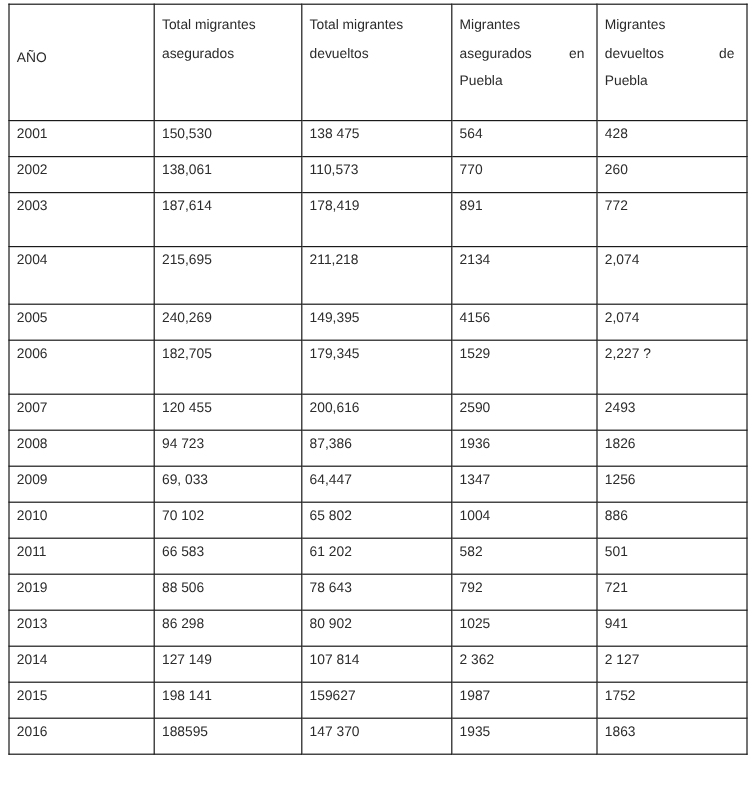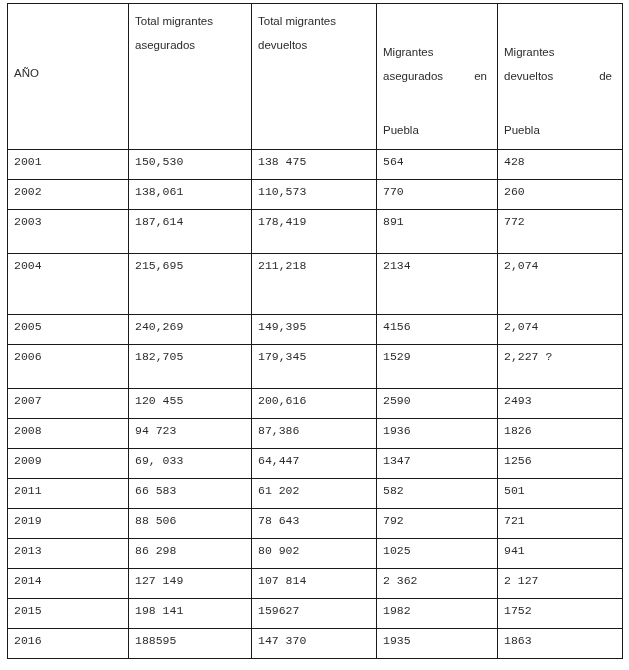--- a/index.html
+++ b/index.html
@@ -61,29 +61,28 @@
   }
   thead th.justify {
     text-align: justify;
     text-align-last: justify;
     padding-right: 10px;
   }
   thead th.justify .last-line {
     display: block;
     text-align: left;
     text-align-last: left;
-    margin-top: 31px;
   }
   thead th .hline {
     display: block;
   }
 
   
-  tbody tr { height: 30px; font-family: Liberation Mono, monospace; }
-  tbody tr.tall  td { padding-bottom: 42px; }
+  tbody tr { height: 30px; }
+  tbody tr.tall  td { padding-bottom: 30px; }
   tbody tr.tall2 td { padding-bottom: 26px; margin-left: 32px; }
 </style>
 </head>
 <body>
 
 <div id="table-wrap">
   <table class="migration-table">
     <colgroup>
       <col class="c-year">
       <col class="c-tma">
@@ -174,20 +173,27 @@
           <td>1826</td>
         </tr>
         <tr>
           <td>2009</td>
           <td>69, 033</td>
           <td>64,447</td>
           <td>1347</td>
           <td>1256</td>
         </tr>
         <tr>
+          <td>2010</td>
+          <td>70 102</td>
+          <td>65 802</td>
+          <td>1004</td>
+          <td>886</td>
+        </tr>
+        <tr>
           <td>2011</td>
           <td>66 583</td>
           <td>61 202</td>
           <td>582</td>
           <td>501</td>
         </tr>
         <tr>
           <td>2019</td>
           <td>88 506</td>
           <td>78 643</td>
@@ -205,21 +211,21 @@
           <td>2014</td>
           <td>127 149</td>
           <td>107 814</td>
           <td>2 362</td>
           <td>2 127</td>
         </tr>
         <tr>
           <td>2015</td>
           <td>198 141</td>
           <td>159627</td>
-          <td>1982</td>
+          <td>1987</td>
           <td>1752</td>
         </tr>
         <tr>
           <td>2016</td>
           <td>188595</td>
           <td>147 370</td>
           <td>1935</td>
           <td>1863</td>
         </tr>
       </tbody>

